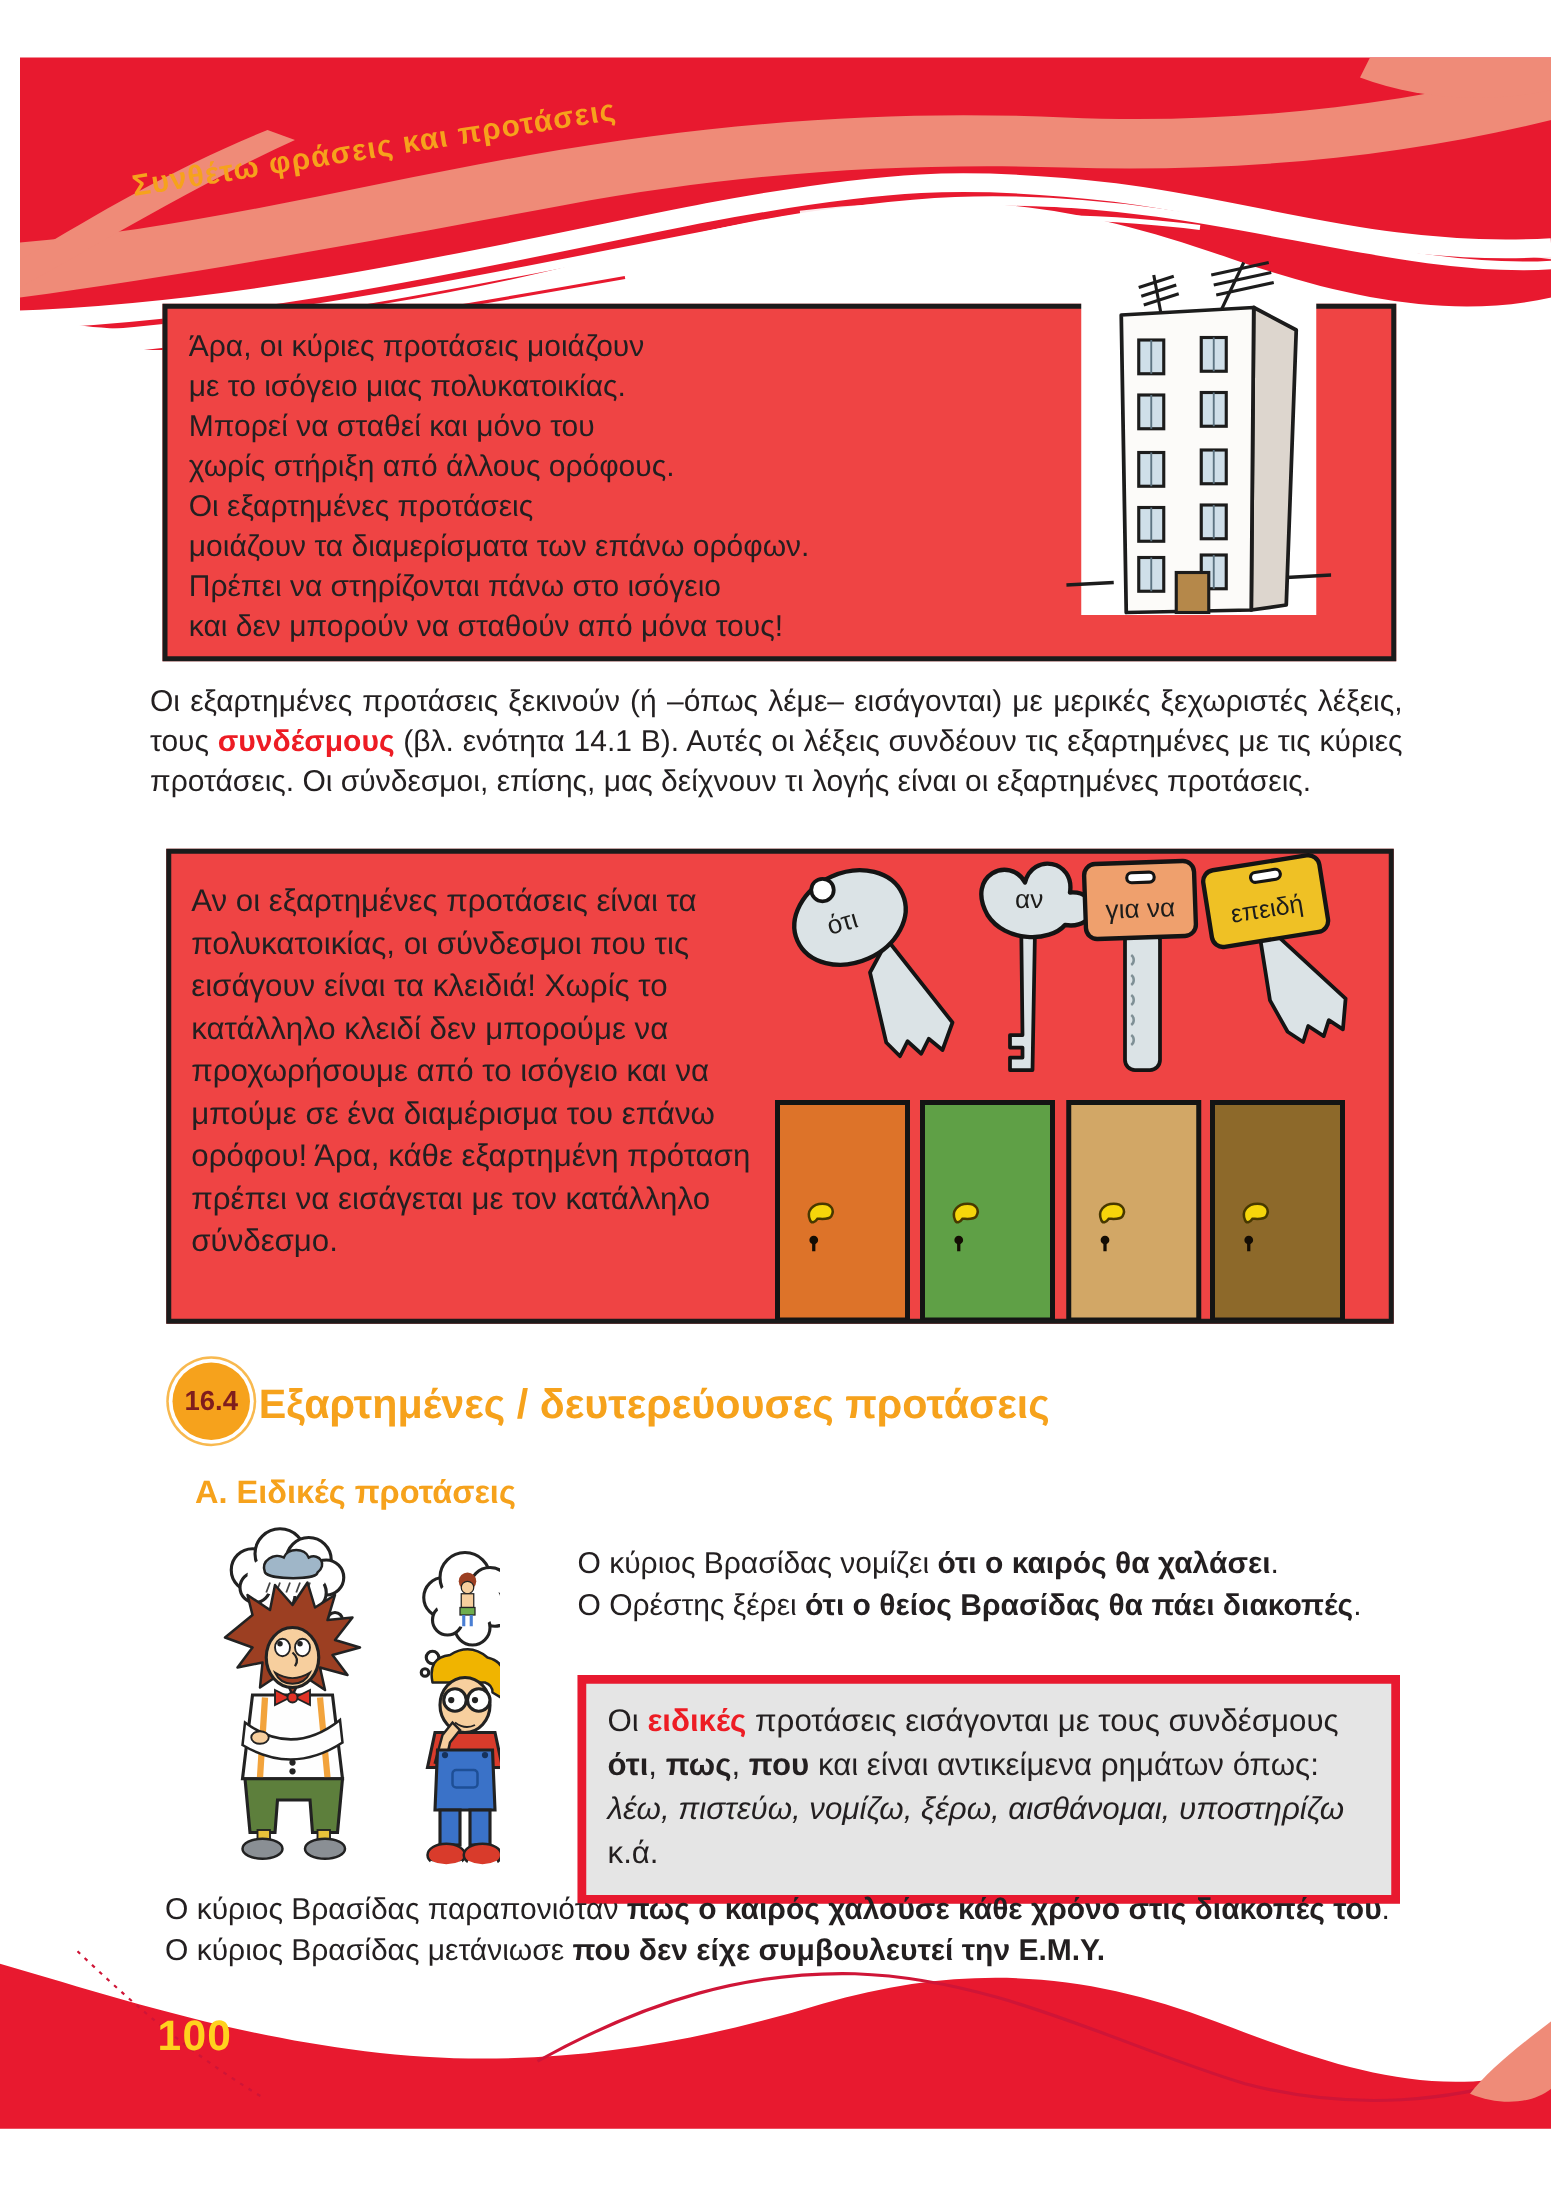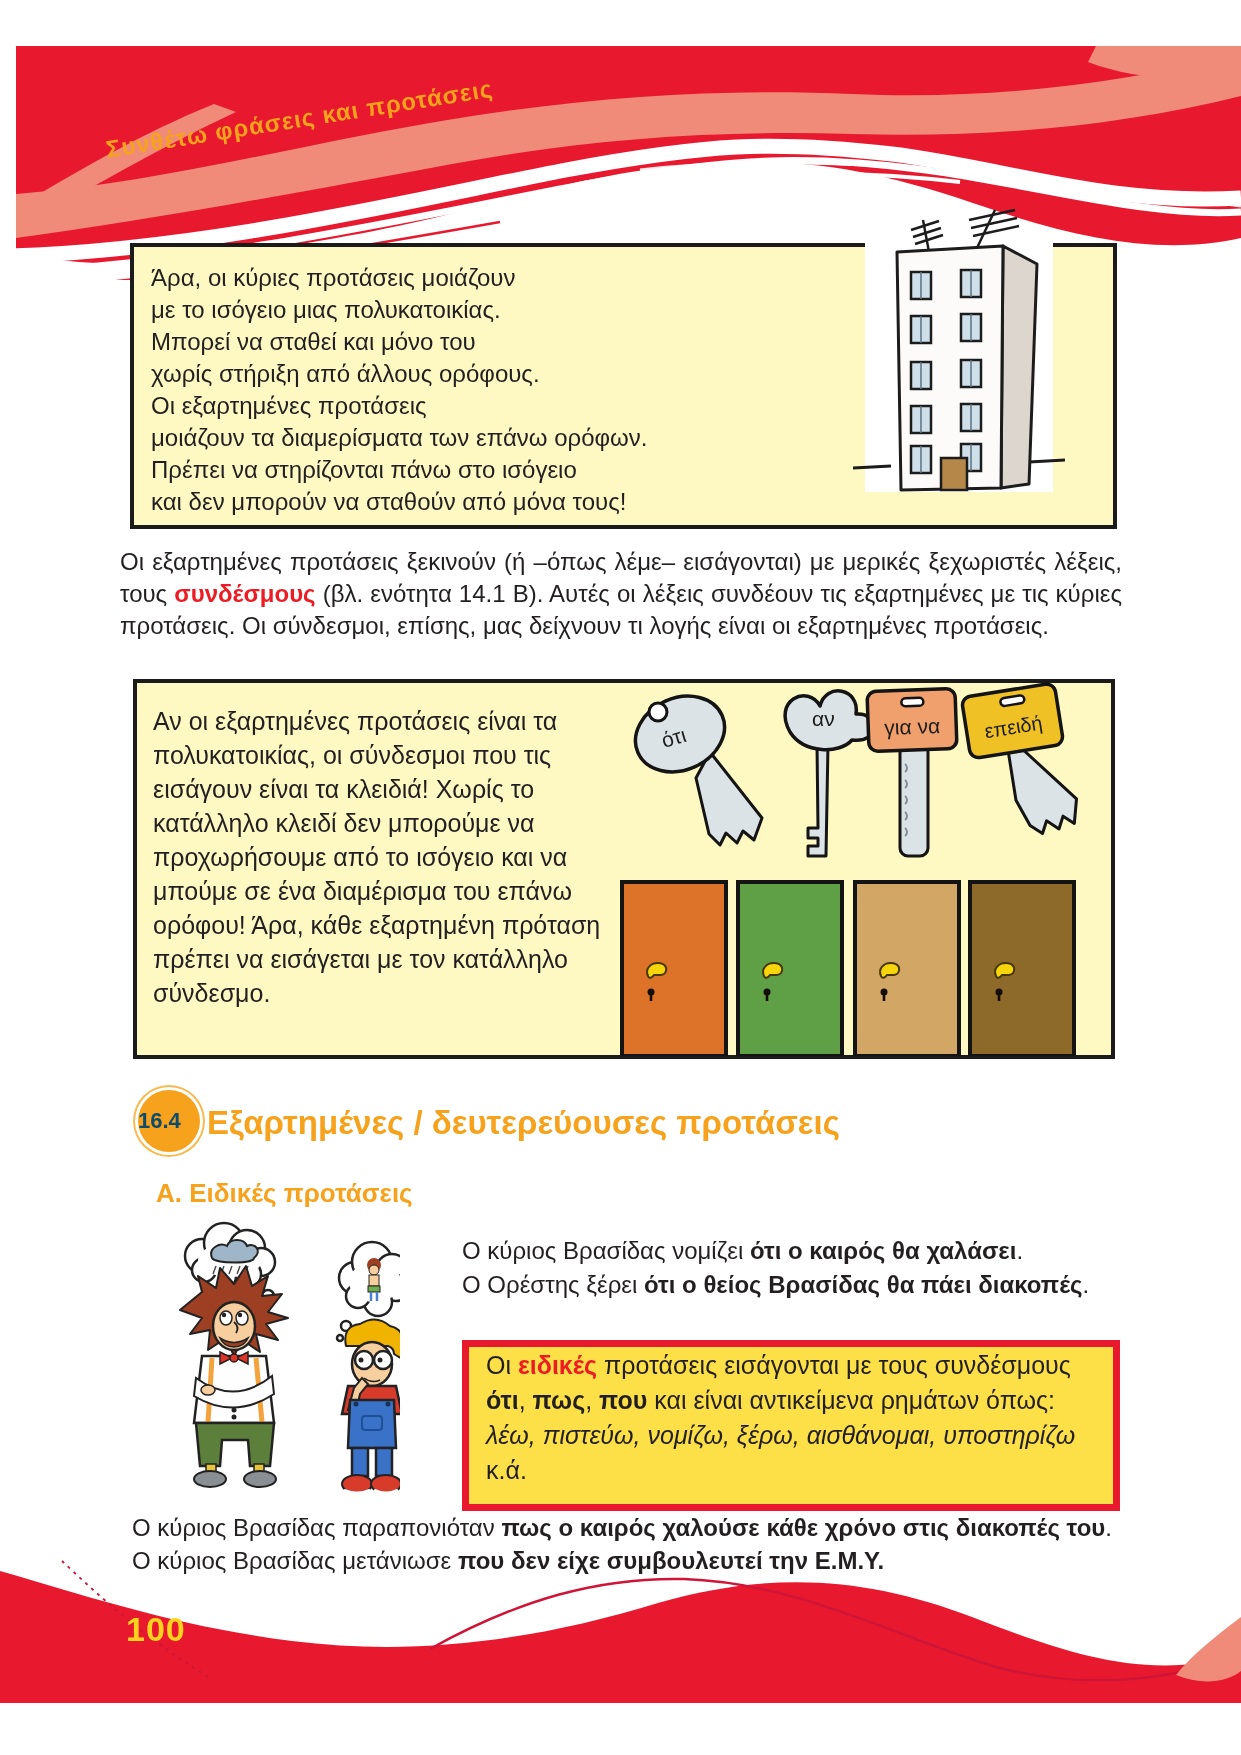--- a/index.html
+++ b/index.html
@@ -8,44 +8,44 @@
     position: relative; width: 1241px; height: 1755px; background: #fff;
     font-family: "Liberation Sans", "DejaVu Sans", sans-serif;
     color: #231f20; overflow: hidden;
   }
   .abs { position: absolute; }
   .header-title {
     left: 104px; top: 136px; transform: rotate(-9deg); transform-origin: 0 0;
     color: #f6a21c; font-weight: 700; font-size: 24px; letter-spacing: 1px;
     z-index: 2; white-space: nowrap;
   }
-  .blackbox { border: 4px solid #1b1b1b; background: #fef9c3; }
+  .blackbox { border: 4px solid #1b1b1b; background: #ef4444; }
   .box1 { left: 130px; top: 243px; width: 987px; height: 286px; z-index: 1; }
   .box1-text { padding: 15px 0 0 17px; font-size: 24px; line-height: 32px; white-space: nowrap; }
   .building { left: 853px; top: 206px; width: 212px; height: 306px; z-index: 3; }
   .paragraph { left: 120px; top: 546px; width: 1002px; font-size: 24px; line-height: 32px; text-align: justify; }
   .red { color: #ed1c24; }
   .b { font-weight: 700; text-align: center; }
   .it { font-style: italic; }
   .box2 { left: 133px; top: 679px; width: 982px; height: 380px; z-index: 1; }
   .box2-text { padding: 21px 0 0 16px; font-size: 25px; line-height: 34px; white-space: nowrap; }
   .keysdoors { left: 612px; top: 680px; width: 500px; height: 376px; z-index: 2; }
   .badge {
     left: 138px; top: 1090px; width: 62px; height: 62px; border-radius: 50%;
-    background: #f6a21c; color: #0c4a6e; font-weight: 700; font-size: 22px;
-    display: flex; align-items: center; 
+    background: #f6a21c; color: #7f1d1d; font-weight: 700; font-size: 22px;
+    display: flex; align-items: center; justify-content: center;
     box-shadow: 0 0 0 3px #fff, 0 0 0 5px #f8b94f;
   }
   .section-title { left: 207px; top: 1104px; font-size: 33px; font-weight: 700; color: #f6a21c; white-space: nowrap; }
   .subsection-title { left: 156px; top: 1178px; font-size: 26px; font-weight: 700; color: #f6a21c; white-space: nowrap; }
   .cartoon { left: 150px; top: 1218px; width: 250px; height: 295px; }
   .examples { left: 462px; top: 1234px; width: 690px; font-size: 24px; line-height: 34px; white-space: nowrap; }
   .infobox {
-    left: 462px; top: 1340px; width: 658px; border: 7px solid #e8192f; background: #fde047;
-    padding: 1px 12px 16px 17px; font-size: 25px; line-height: 35px;
+    left: 462px; top: 1340px; width: 658px; border: 7px solid #e8192f; background: #e5e5e5;
+    padding: 13px 12px 16px 17px; font-size: 25px; line-height: 35px;
   }
   .bottomlines { left: 132px; top: 1511px; width: 1015px; font-size: 24px; line-height: 33px; white-space: nowrap; }
   .header-wave { left: 0; top: 0; width: 1241px; height: 280px; z-index: 0; }
   .footer-wave { left: 0; top: 1555px; width: 1241px; height: 200px; z-index: 0; }
   .page-number { left: 126px; top: 1610px; font-size: 34px; font-weight: 700; color: #ffd21e; z-index: 2; letter-spacing: 1px; }
   svg text { font-family: "Liberation Sans", "DejaVu Sans", sans-serif; }
 </style>
 </head>
 <body>
 

